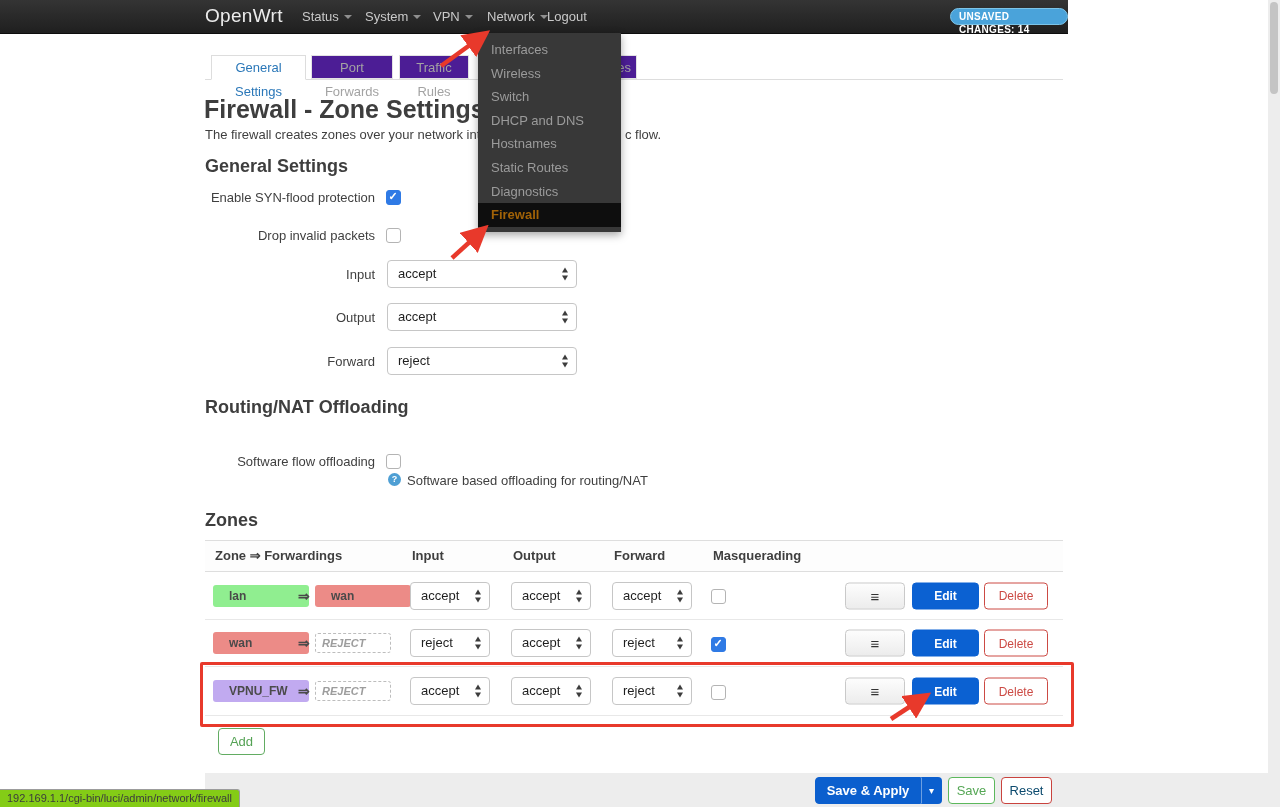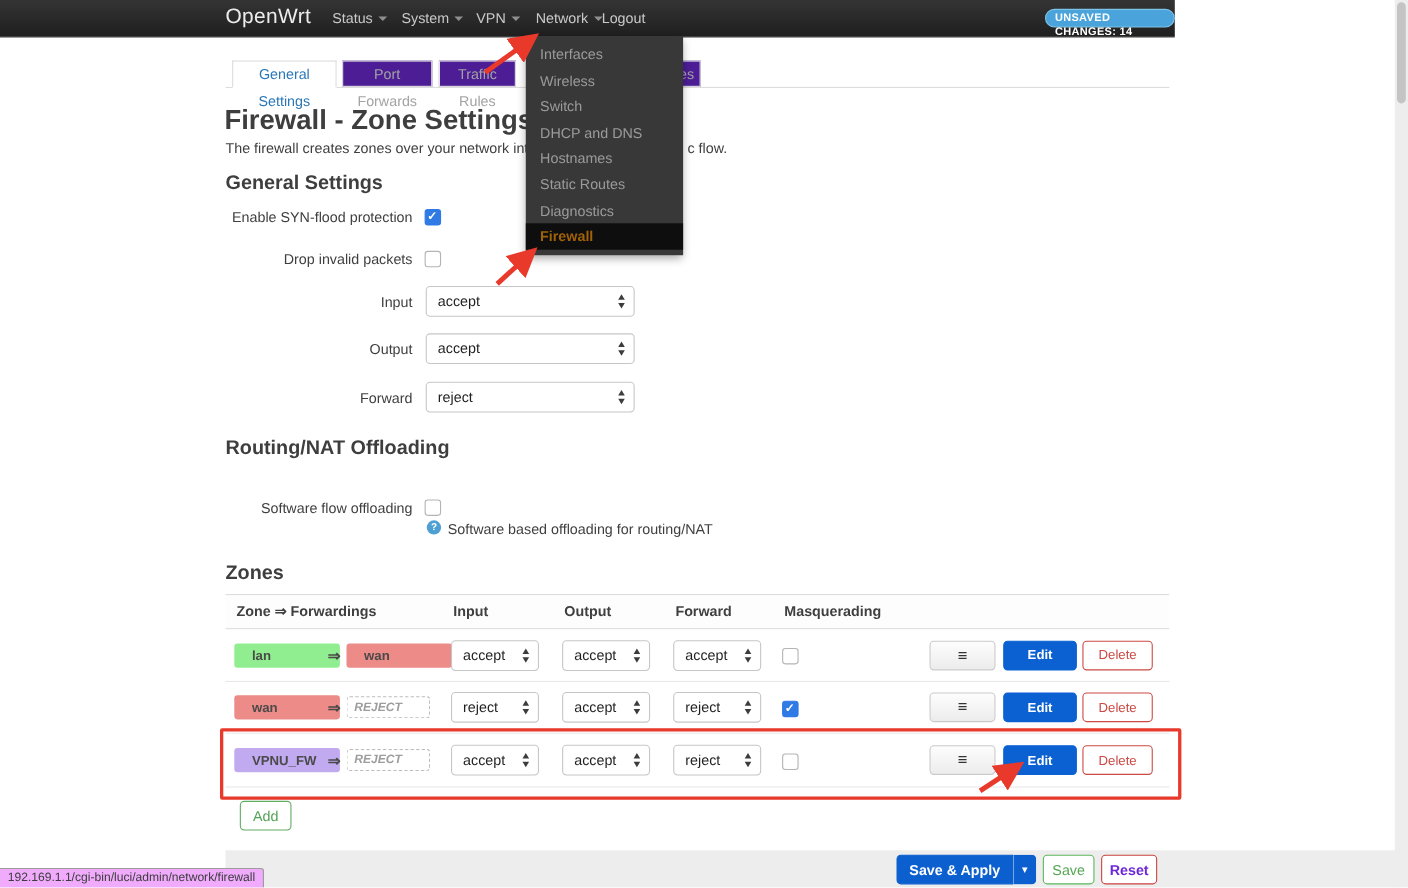--- a/index.html
+++ b/index.html
@@ -85,25 +85,25 @@
 
   
   .footer-band{position:absolute;left:205px;top:773px;width:1065px;height:34px;background:#ededed;}
   .fbtn{position:absolute;top:777px;height:27px;border-radius:4px;font-size:13px;display:flex;
         align-items:center;justify-content:center;box-sizing:border-box;cursor:pointer;}
   .btn-saveapply{left:815px;width:106px;background:#0b5fce;border:1px solid #0b5fce;color:#fff;
         font-weight:bold;border-radius:4px 0 0 4px;}
   .btn-sa-caret{left:921px;width:21px;background:#0b5fce;border:1px solid #0b5fce;
         border-left:1px solid rgba(255,255,255,.4);color:#fff;border-radius:0 4px 4px 0;font-size:10px;}
   .btn-save{left:948px;width:47px;background:#fff;border:1px solid #5cb85c;color:#55a755;}
-  .btn-reset{left:1001px;width:51px;background:#fff;border:1px solid #c9433e;color:#6d28d9;font-weight:bold;}
+  .btn-reset{left:1001px;width:51px;background:#fff;border:1px solid #c9433e;color:#0c4a6e;}
 
   
   .tooltip{position:absolute;left:0;top:789px;height:17px;line-height:16px;padding:0 7px;
-        background:#f0abfc;border:1px solid #9c9c9c;border-left:0;border-bottom:0;
+        background:#84cc16;border:1px solid #9c9c9c;border-left:0;border-bottom:0;
         border-radius:0 3px 0 0;font-size:11px;color:#3c3c3c;z-index:40;}
   .scroll-track{position:absolute;left:1268px;top:0;width:12px;height:807px;background:#ededed;z-index:50;}
   .scroll-thumb{position:absolute;left:2px;top:2px;width:8px;height:92px;background:#c4c4c4;border-radius:4px;}
   .red-rect{position:absolute;left:200px;top:662px;width:868px;height:59px;border:3px solid #e8392b;
         border-radius:2px;z-index:25;pointer-events:none;}
   .annot{position:absolute;left:0;top:0;z-index:30;pointer-events:none;}
 </style>
 </head>
 <body>
 

